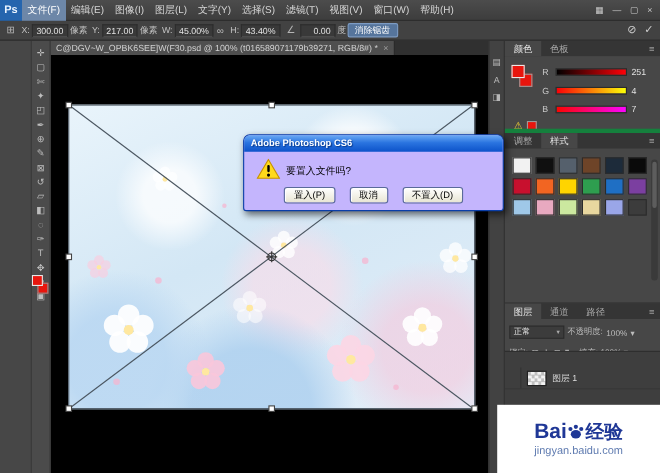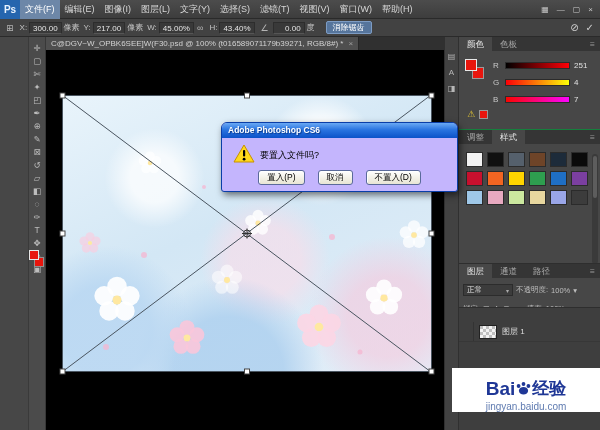--- a/index.html
+++ b/index.html
@@ -13,21 +13,21 @@
   .menu-item{padding:0 5px;line-height:19px;white-space:nowrap;cursor:default}
   .menu-item.active{background:#6d87a8;color:#fff}
   .win-controls{margin-left:auto;display:flex;align-items:center;padding-right:3px;color:#c9c9c9}
   .win-controls span{padding:0 4px;font-size:8px}
 
   
   .optionsbar{position:absolute;left:0;top:19px;width:600px;height:18px;background:#424242;border-bottom:1px solid #2a2a2a;display:flex;align-items:center;font-size:8px;color:#c3c3c3;padding-left:4px;gap:1px;z-index:5}
   .ob-field{display:flex;align-items:center;gap:2px;margin-left:3px;white-space:nowrap}
   .ob-box{background:#393939;border:1px solid #2d2d2d;border-bottom-color:#555;height:12px;line-height:11px;padding:0 3px;color:#e4e4e4;min-width:32px;text-align:right}
   .ob-icon{color:#b5b5b5;font-size:9px;padding:0 2px}
-  .aa-btn{margin-left:10px;background:#56759c;border:1px solid #7d9cc4;border-radius:2px;color:#fff;height:13px;line-height:12px;padding:0 6px;white-space:nowrap}
+  .aa-btn{background:#56759c;border:1px solid #7d9cc4;border-radius:2px;color:#fff;height:13px;line-height:12px;padding:0 6px;white-space:nowrap}
   .ob-right{margin-left:auto;display:flex;align-items:center;padding-right:6px;gap:7px;font-size:10px;color:#cfcfcf}
 
   
   .tabbar{position:absolute;left:46px;top:37px;width:398px;height:13px;background:#303030;z-index:4}
   .doc-tab{display:inline-flex;align-items:center;height:13px;background:#4f4f4f;border-right:1px solid #272727;padding:0 5px;font-size:8px;color:#d2d2d2;max-width:396px;white-space:nowrap;overflow:hidden}
   .doc-tab .x{margin-left:5px;color:#9f9f9f}
 
   
   .left-gutter{position:absolute;left:0;top:37px;width:28px;bottom:0;background:#474747}
   .toolbar{position:absolute;left:28px;top:37px;width:18px;bottom:0;background:#4b4b4b;border-left:1px solid #3a3a3a;border-right:1px solid #383838;padding-top:5px;z-index:4}
@@ -64,22 +64,22 @@
   .strip-icon{display:block;height:16px;line-height:16px;font-size:8px;color:#b8b8b8}
 
   
   .right-panels{position:absolute;left:459px;top:37px;width:141px;bottom:0;background:#474747;z-index:3}
   .panel{position:absolute;left:0;width:141px}
   .panel-tabs{height:14px;background:#353535;display:flex;align-items:stretch;font-size:8.5px;color:#a8a8a8}
   .ptab{padding:0 8px;line-height:14px;white-space:nowrap}
   .ptab.active{background:#474747;color:#e5e5e5}
   .pmenu{margin-left:auto;line-height:14px;padding:0 5px;color:#999}
   #panel-color{top:0;height:92px}
-  #panel-styles{top:92px;height:136px;border-top:1px solid #15803d}
-  #panel-layers{top:226px;bottom:0;border-top:1px solid #2e2e2e}
+  #panel-styles{top:80px;height:136px;border-top:4px solid #15803d}
+  #panel-layers{top:238px;bottom:0;border-top:1px solid #2e2e2e}
 
   .color-content{position:relative;height:78px}
   .cfg{position:absolute;left:6px;top:8px;width:22px;height:26px}
   .cfg .fg{position:absolute;left:0;top:0;width:12px;height:12px;border:1px solid #e8e8e8;z-index:2}
   .cfg .bgc{position:absolute;left:7px;top:8px;width:12px;height:12px;border:1px solid #9a9a9a}
   .ch-rows{position:absolute;left:34px;top:8px;right:8px}
   .ch-row{display:flex;align-items:center;gap:4px;height:13px;margin-bottom:4px}
   .ch-label{width:8px;font-size:8px;color:#c8c8c8}
   .ch-bar{flex:1;height:7px;border:1px solid #2b2b2b}
   .bar-r{background:linear-gradient(90deg,#000,#ff0007)}
@@ -106,21 +106,21 @@
   .layer-row{display:flex;align-items:center;height:20px;border-bottom:1px solid #373737;font-size:8px;color:#ddd}
   .layer-row.selected{background:#2d5c8a}
   .eye-cell{width:15px;height:100%;border-right:1px solid #333;display:flex;align-items:center;justify-content:center}
   .eye{width:7px;height:5px;background:#e8e8e8;border-radius:50%}
   .thumb{width:18px;height:14px;margin:0 5px;border:1px solid #222;flex:none}
   .thumb.checker{background:repeating-conic-gradient(#f2f2f2 0 25%,#bfbfbf 0 50%) 0 0/6px 6px}
   .thumb.img{background:linear-gradient(120deg,#cfe6f4,#eef6fb 55%,#f2dcea)}
   .layer-name{overflow:hidden;white-space:nowrap}
 
   
-  .watermark{position:absolute;left:452px;top:368px;width:148px;height:44px;background:#fff;z-index:20;display:flex;flex-direction:column;align-items:center;justify-content:flex-end}
+  .watermark{position:absolute;left:452px;top:368px;width:148px;height:62px;background:#fff;z-index:20;display:flex;flex-direction:column;align-items:center;justify-content:center}
   .brand{display:flex;align-items:center;gap:1px;color:#1f3796;font-weight:bold;font-size:19px;line-height:1}
   .brand .cn{font-size:17px}
   .wm-url{margin-top:3px;font-size:10px;color:#5f7bb0}
 </style>
 </head>
 <body>
 
 <div class="app">
 
   <div class="menubar">

